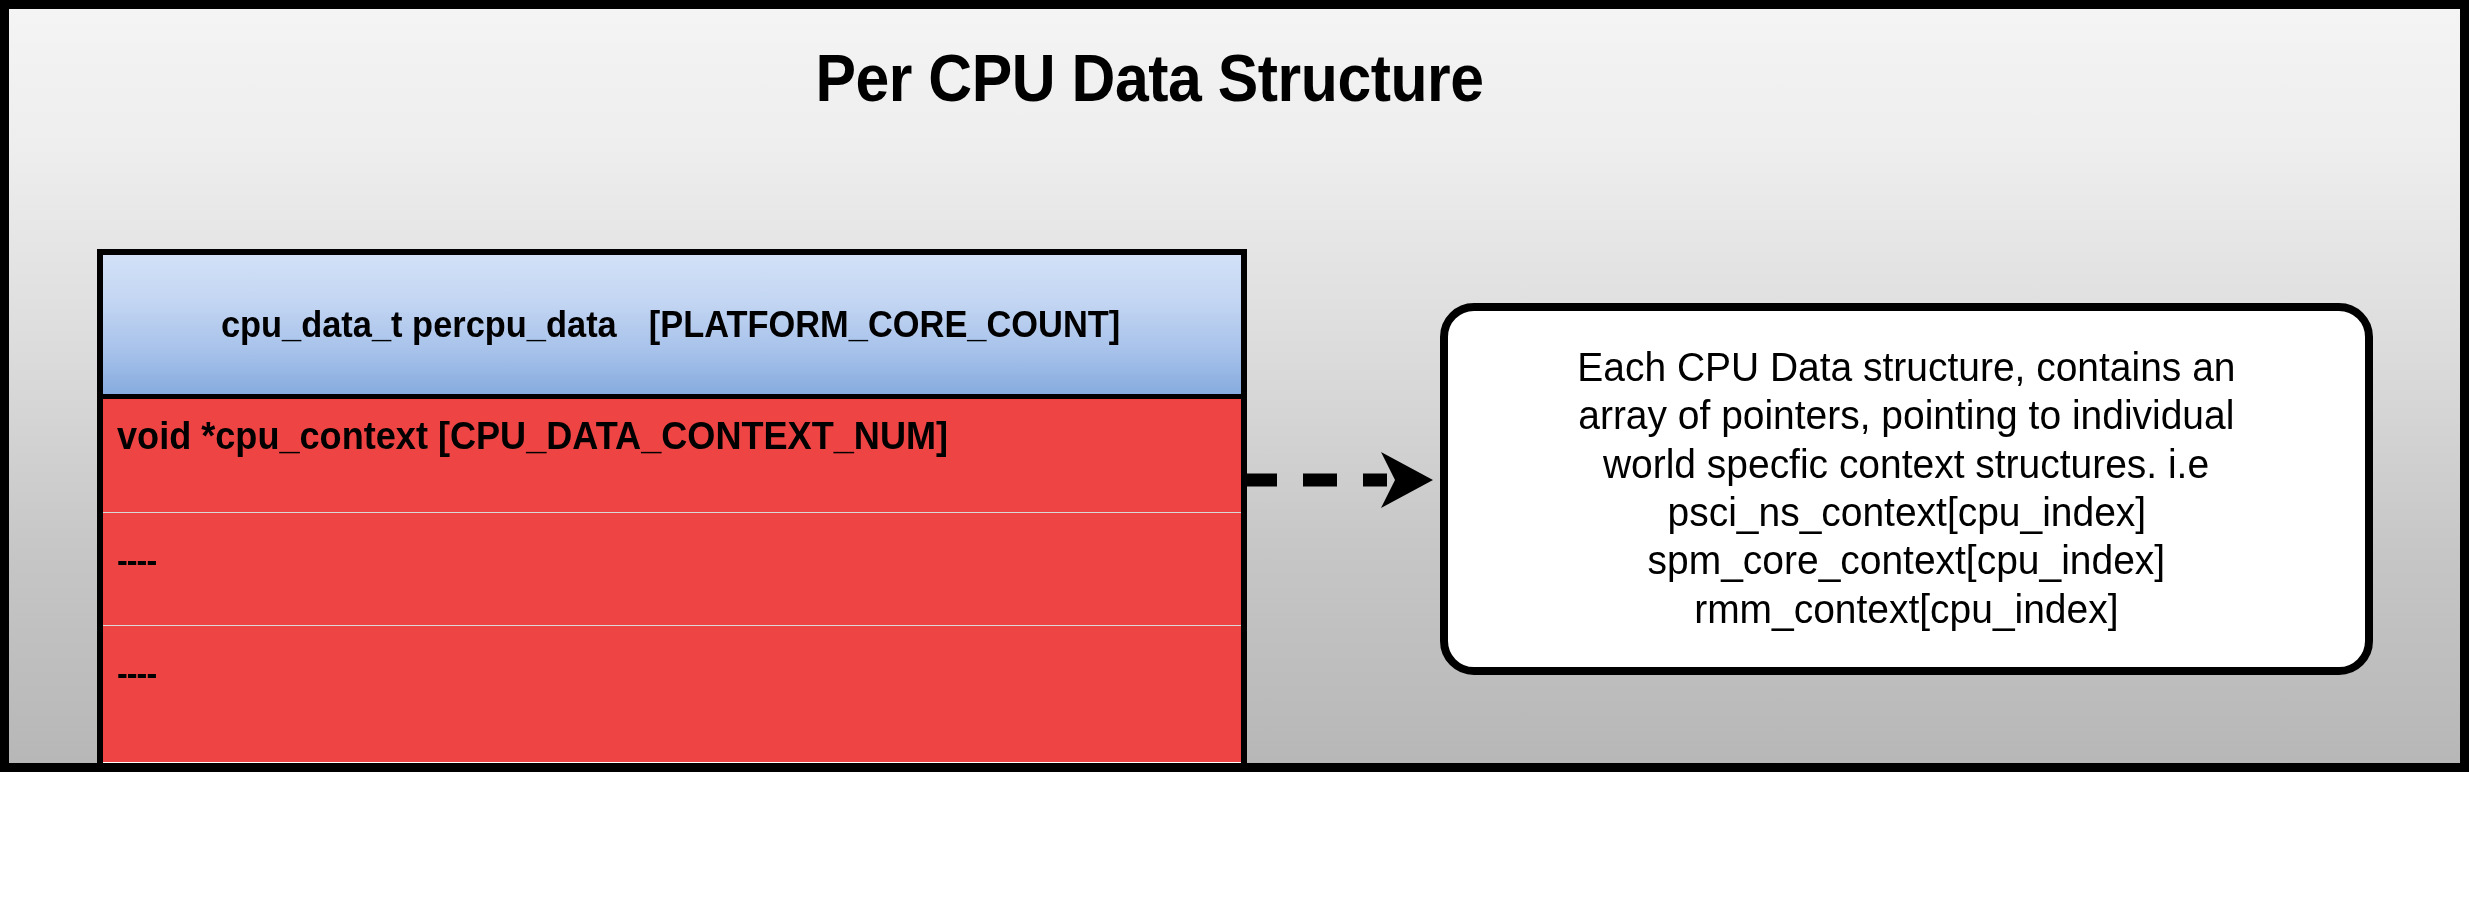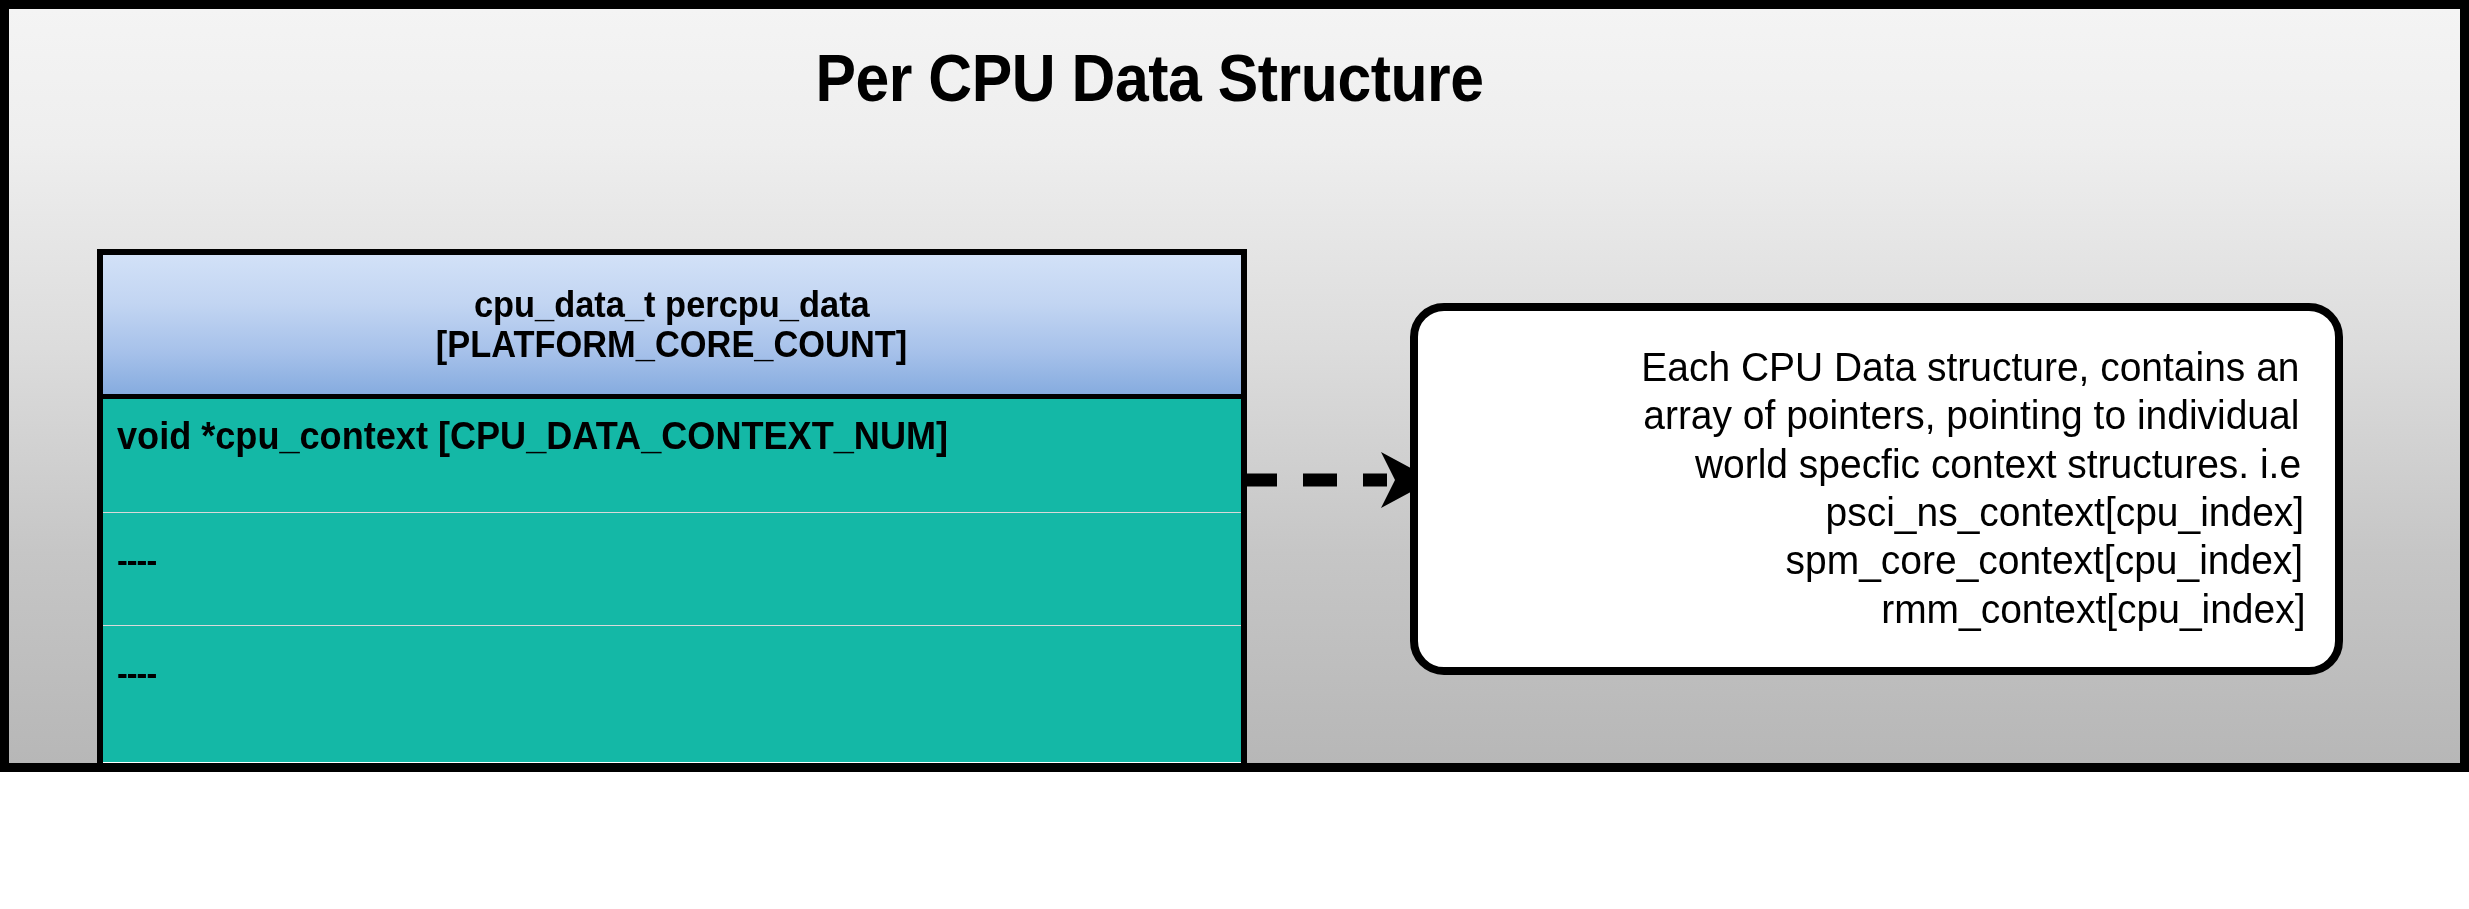--- a/index.html
+++ b/index.html
@@ -46,39 +46,39 @@
     box-sizing: border-box;
     border: 6px solid #000000;
     background: #ffffff;
   }
   #struct-header {
     height: 144px;
     box-sizing: border-box;
     background: linear-gradient(to bottom, #d2e1f7 0%, #c2d5f2 35%, #a6c1ea 70%, #86acdf 100%);
     border-bottom: 5px solid #000000;
     display: flex;
-    flex-direction: column;
+    flex-direction: row;
     align-items: center;
     justify-content: center;
     font-weight: bold;
     font-size: 37px;
     line-height: 1.08;
     color: #000000;
     text-align: center;
     padding: 0 8px;
   }
   #struct-header .hdr-line {
     transform: scaleX(0.93);
     white-space: nowrap;
   }
   .struct-row {
     height: 113px;
     box-sizing: border-box;
     position: relative;
-    background: #14b8a6;
+    background: #ef4444;
     overflow: hidden;
   }
   .struct-row + .struct-row {
     border-top: 1px solid #d9d9d9;
   }
   .struct-row .row-text {
     position: absolute;
     left: 14px;
     top: 16px;
     font-weight: bold;
@@ -102,31 +102,31 @@
     position: absolute;
     left: 1228px;
     top: 440px;
     width: 200px;
     height: 62px;
   }
 
   
   #callout {
     position: absolute;
-    left: 1401px;
+    left: 1431px;
     top: 294px;
     width: 933px;
     height: 372px;
     box-sizing: border-box;
     border: 8px solid #000000;
     border-radius: 34px;
     background: #ffffff;
     display: flex;
     flex-direction: column;
-    align-items: flex-end;
+    align-items: center;
     justify-content: center;
     padding: 4px 18px 6px 18px;
   }
   #callout .note-line {
     font-family: "Liberation Sans Narrow", "Liberation Sans", "DejaVu Sans", sans-serif;
     font-size: 41px;
     line-height: 1.18;
     color: #000000;
     text-align: center;
     white-space: nowrap;

